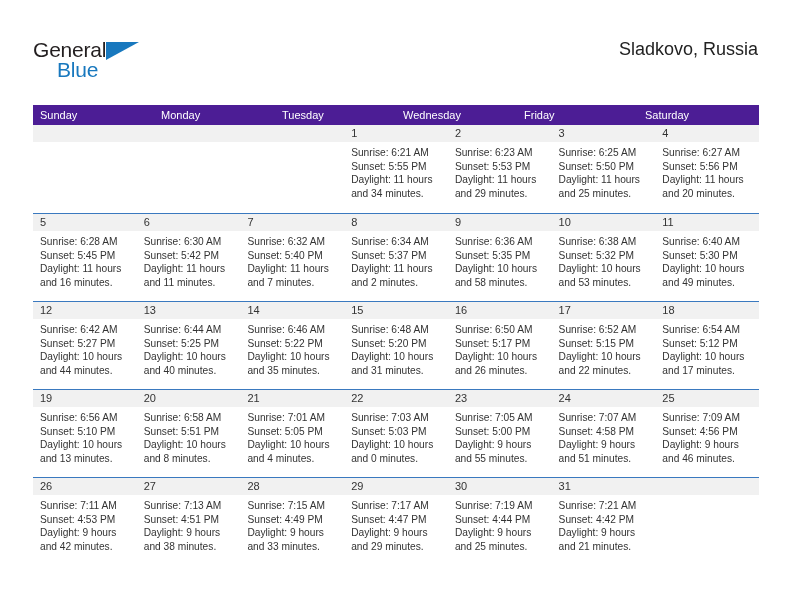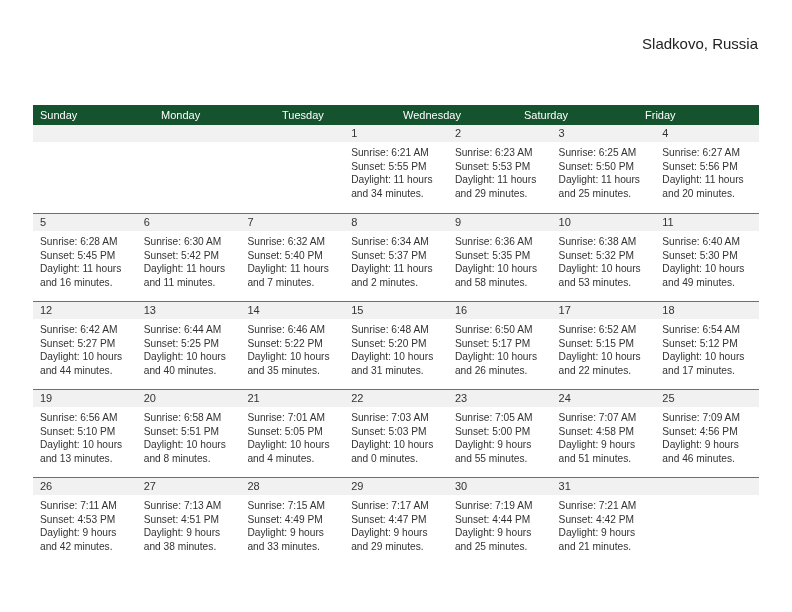--- a/index.html
+++ b/index.html
@@ -70,37 +70,38 @@
     top: 34px;
     text-align: right;
   }
   .cal-title {
     font-size: 25px;
     color: #222222;
     line-height: 30px;
     white-space: nowrap;
   }
   .cal-subtitle {
-    font-size: 15px;
+    font-size: 18px;
     color: #222222;
     line-height: 20px;
+    margin-top: 5px;
     white-space: nowrap;
   }
 
   
   .calendar {
     position: absolute;
     left: 33px;
     top: 105px;
     width: 726px;
   }
   .weekday-row {
     display: flex;
     width: 726px;
-    background: #14532d;
+    background: #4c1d95;
     height: 20px;
   }
   .weekday {
     flex: 1 1 0;
     color: #ffffff;
     font-size: 11px;
     line-height: 20px;
     padding-left: 7px;
     box-sizing: border-box;
     white-space: nowrap;
@@ -146,35 +147,40 @@
     white-space: nowrap;
   }
 </style>
 </head>
 <body>
 
 <div class="page">
 
   <div class="top-bar">
 
+    <div class="logo">
+      <span class="logo-general">General</span>
+      <span class="logo-flag"></span>
+      <span class="logo-blue">Blue</span>
+    </div>
 
     <div class="title-block">
       <div class="cal-subtitle">Sladkovo, Russia</div>
     </div>
 
   </div>
 
   <div class="calendar">
     <div class="weekday-row" id="weekday-row">
         <div class="weekday">Sunday</div>
         <div class="weekday">Monday</div>
         <div class="weekday">Tuesday</div>
         <div class="weekday">Wednesday</div>
+        <div class="weekday">Friday</div>
         <div class="weekday">Saturday</div>
-        <div class="weekday">Friday</div>
       </div>
     <div id="weeks-container">
         <div class="week-row">
           <div class="day-cell empty">
             <div class="day-num-strip"></div>
           </div>
           <div class="day-cell empty">
             <div class="day-num-strip"></div>
           </div>
           <div class="day-cell empty">

